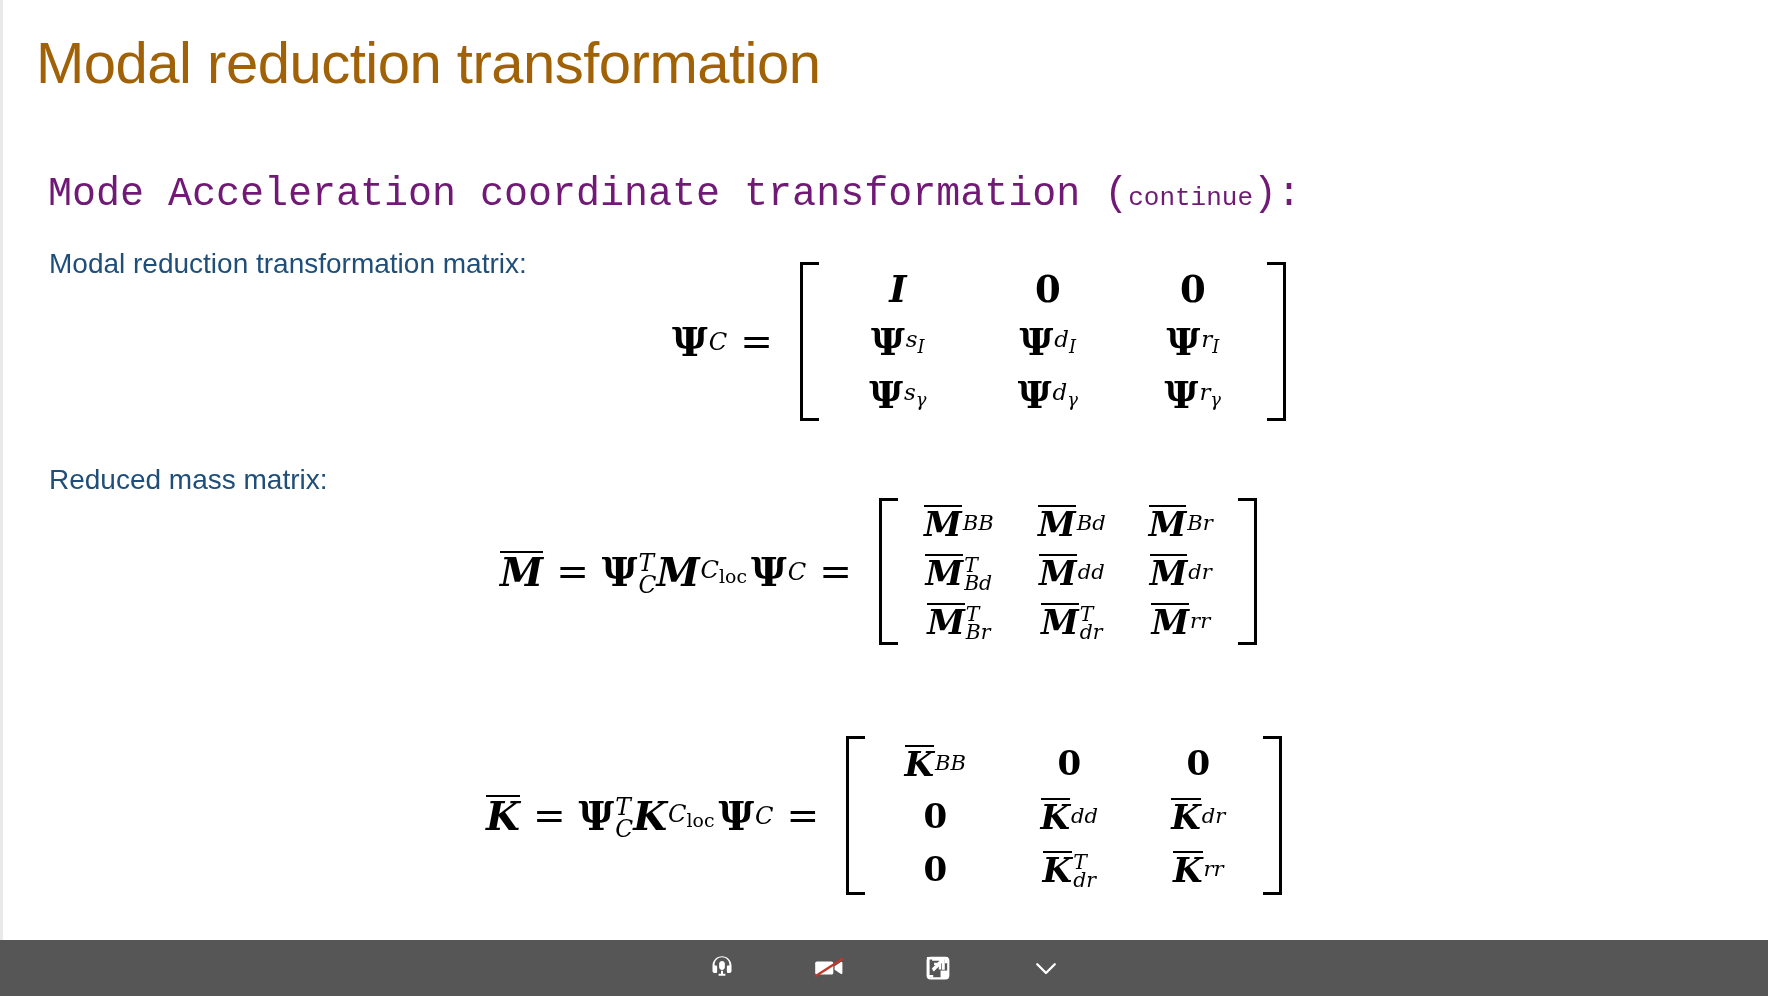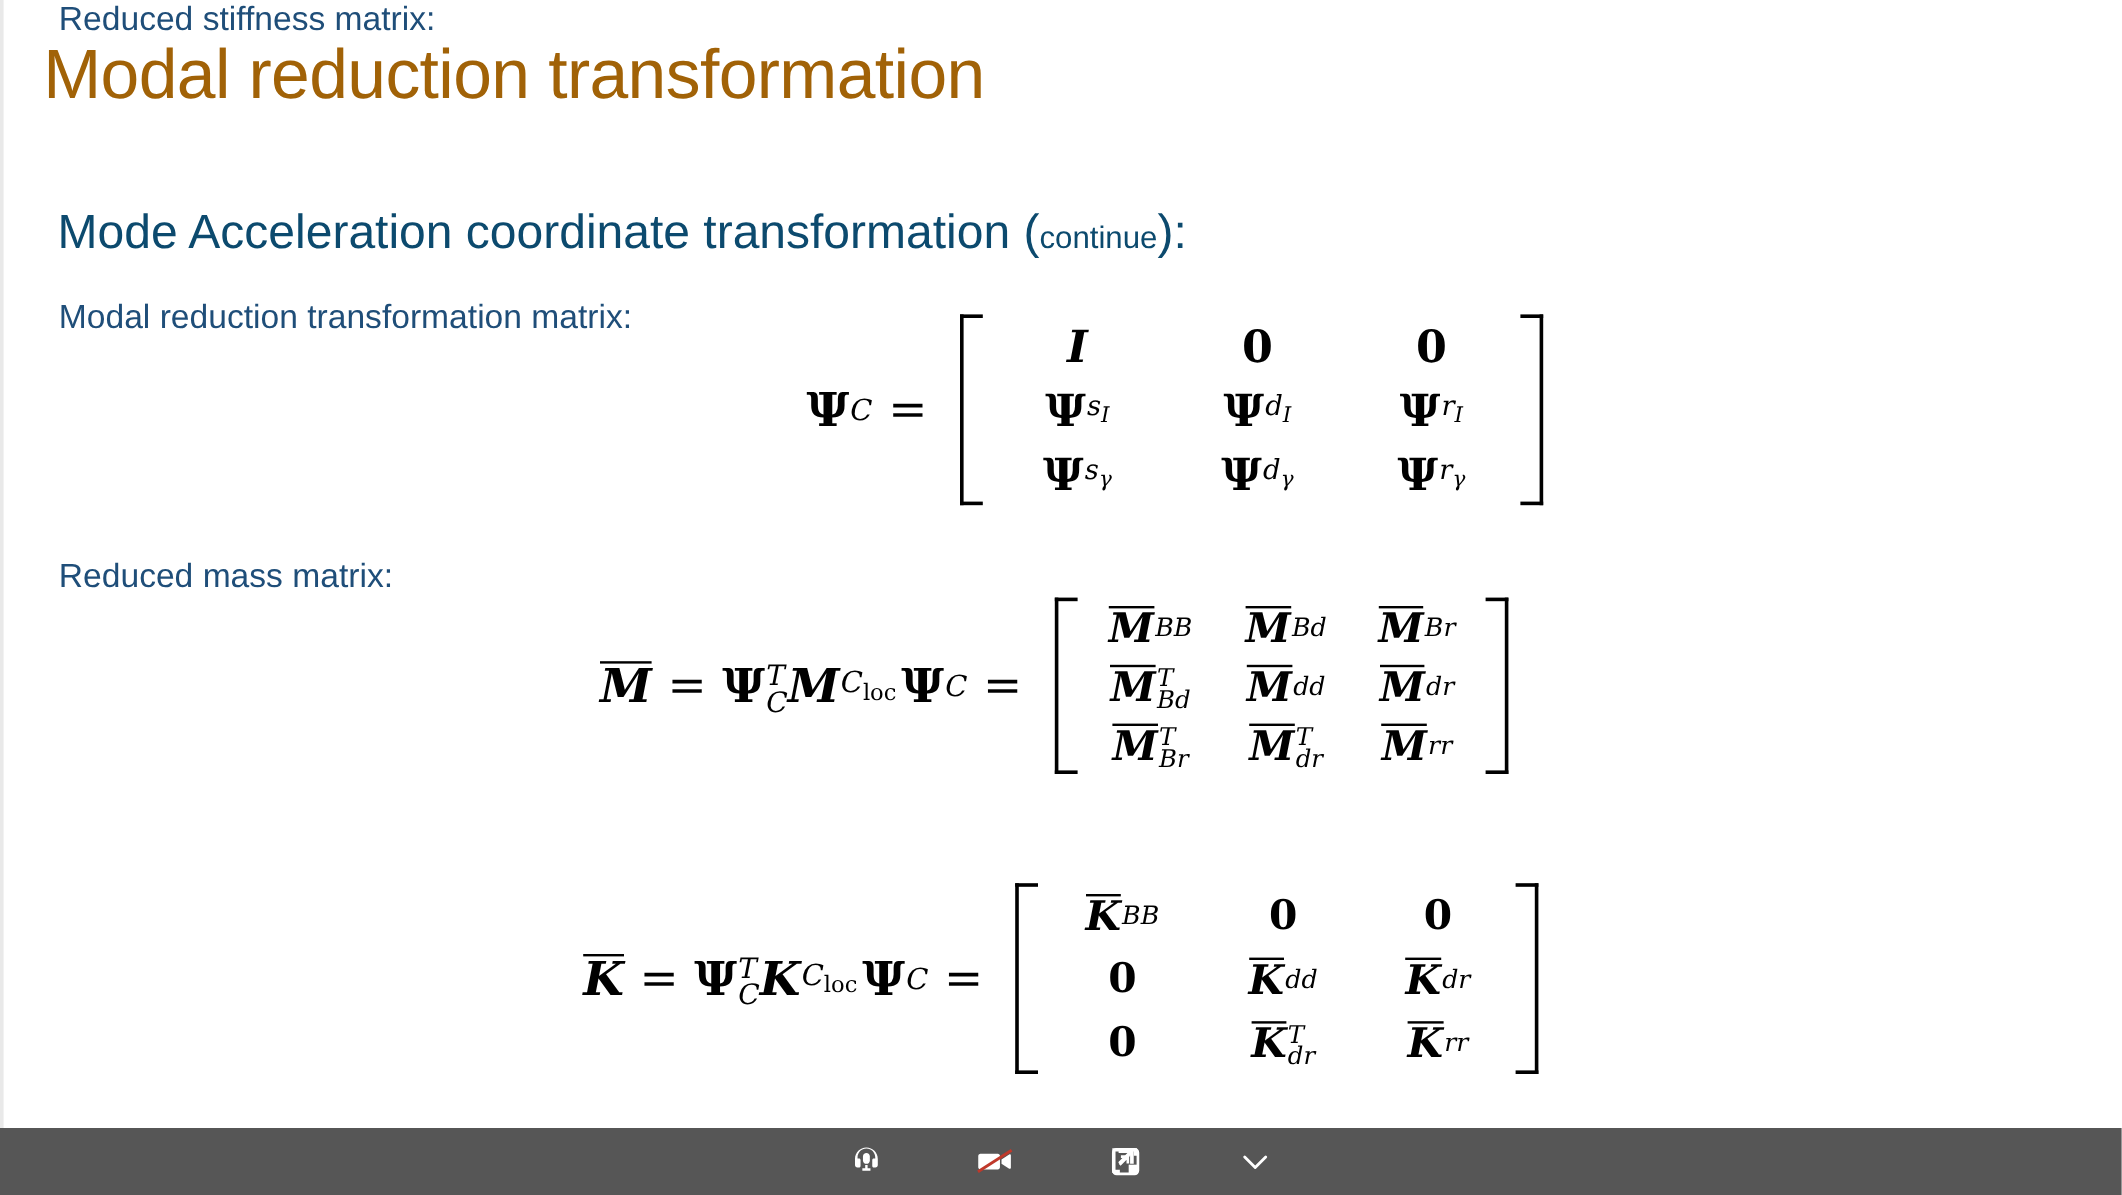--- a/index.html
+++ b/index.html
@@ -40,22 +40,23 @@
     line-height: 1.05;
     color: #a16207;
     letter-spacing: -0.5px;
     white-space: nowrap;
   }
   .slide-subtitle {
     position: absolute;
     left: 48px;
     top: 172px;
     font-size: 40px;
-    color: #0c4a6e;
+    color: #701a75;
     white-space: nowrap;
+    font-family: Liberation Mono, monospace;
   }
   .slide-subtitle .small {
     font-size: 26px;
   }
   .section-label {
     position: absolute;
     left: 49px;
     font-size: 28px;
     color: #1f4e79;
     white-space: nowrap;
@@ -208,21 +209,20 @@
 
 <div id="slide">
   <div id="slide-edge-left"></div>
 
   <div class="slide-title">Modal reduction transformation</div>
 
   <div class="slide-subtitle"><span>Mode Acceleration coordinate transformation (</span><span class="small">continue</span><span>):</span></div>
 
   <div class="section-label" id="label-transform">Modal reduction transformation matrix:</div>
   <div class="section-label" id="label-mass">Reduced mass matrix:</div>
-  <div class="section-label" id="label-stiffness">Reduced stiffness matrix:</div>
 
   <div class="math" id="eq-psi">
     <div class="lhs">
       <span class="sym">Ψ</span>
         <span class="sub">C</span>
       <span class="eqsign">=</span>
     </div>
     <div class="matrix">
       <div class="bracket left"></div>
       <div class="mgrid" id="psi-grid">

